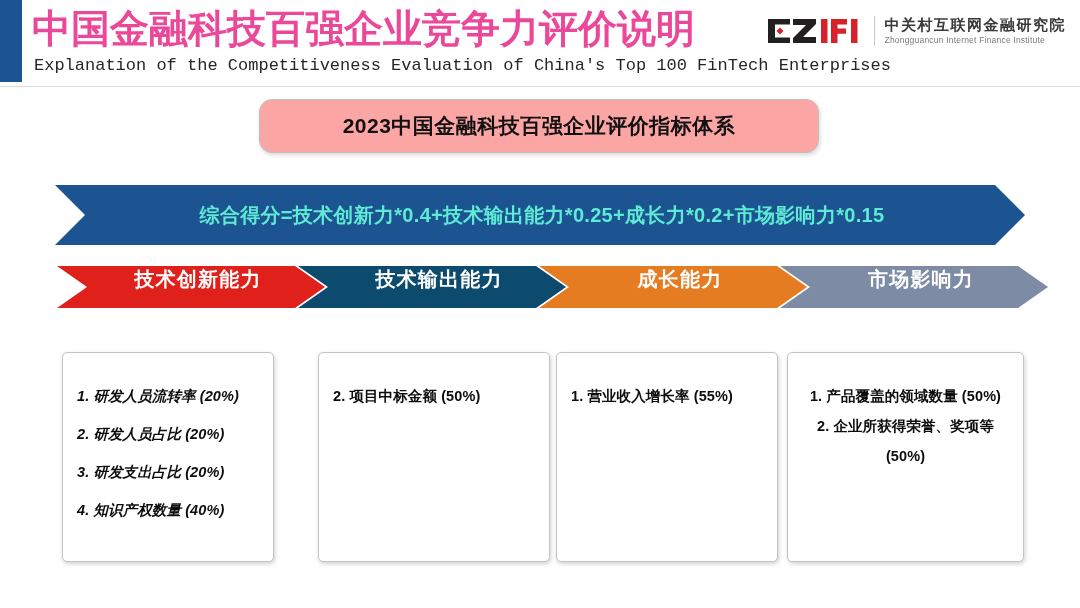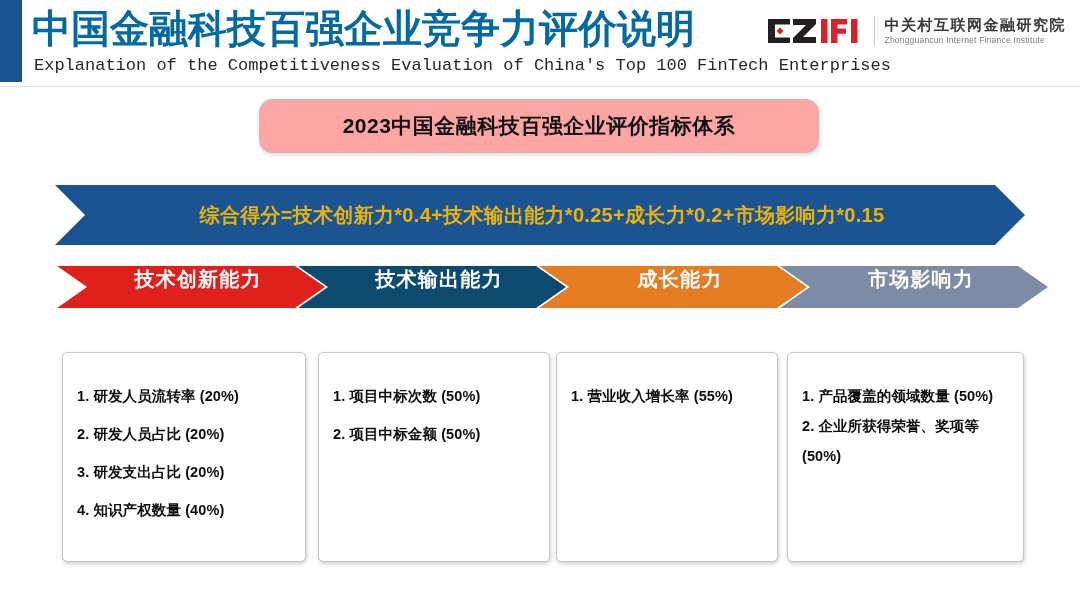--- a/index.html
+++ b/index.html
@@ -31,21 +31,21 @@
     background: #1b5490;
   }
   #header-title {
     position: absolute;
     left: 32px;
     top: 6px;
     font-family: "Liberation Serif", "DejaVu Serif", serif;
     font-weight: bold;
     font-size: 39px;
     letter-spacing: 0px;
-    color: #0369a1;
+    color: #ec4899;
     white-space: nowrap;
     line-height: 46px;
   }
   #header-subtitle {
     position: absolute;
     left: 34px;
     top: 56px;
     font-family: Liberation Mono, monospace;
     font-size: 17px;
     color: #262626;
@@ -138,21 +138,21 @@
     -webkit-clip-path: polygon(0 0, 940px 0, 970px 30px, 940px 60px, 0 60px, 30px 30px);
     clip-path: polygon(0 0, 940px 0, 970px 30px, 940px 60px, 0 60px, 30px 30px);
     display: flex;
     align-items: center;
     justify-content: center;
   }
   #formula-text {
     font-family: "Liberation Sans", "DejaVu Sans", sans-serif;
     font-weight: bold;
     font-size: 20px;
-    color: #eab308;
+    color: #5eead4;
     letter-spacing: 0.3px;
     white-space: nowrap;
     margin-left: 4px;
   }
 
   
   #chevron-row {
     position: absolute;
     left: 0;
     top: 266px;
@@ -188,24 +188,24 @@
     position: absolute;
     top: 352px;
     height: 210px;
     background: #ffffff;
     border: 1px solid #c4c4c4;
     border-radius: 5px;
     box-shadow: 1px 2px 4px rgba(0,0,0,0.18);
     box-sizing: border-box;
     padding: 28px 14px 10px 14px;
   }
-  #detail-box-0 { left: 62px;  width: 244px; }
+  #detail-box-0 { left: 62px;  width: 212px; font-style: italic; }
   #detail-box-1 { left: 318px; width: 232px; }
   #detail-box-2 { left: 556px; width: 222px; }
-  #detail-box-3 { left: 787px; width: 237px; }
+  #detail-box-3 { left: 787px; width: 237px; text-align: center; }
 
   .detail-item {
     font-family: "Liberation Sans", "DejaVu Sans", sans-serif;
     font-size: 14.5px;
     font-weight: bold;
     color: #0d0d0d;
     line-height: 30px;
     letter-spacing: 0.1px;
   }
   #detail-box-0 .detail-item { margin-bottom: 8px; }
@@ -279,21 +279,20 @@
 </div>
 
 <div class="detail-box" id="detail-box-0">
   <div class="detail-item">1. 研发人员流转率 (20%)</div>
   <div class="detail-item">2. 研发人员占比 (20%)</div>
   <div class="detail-item">3. 研发支出占比 (20%)</div>
   <div class="detail-item">4. 知识产权数量 (40%)</div>
 </div>
 
 <div class="detail-box" id="detail-box-1">
-  <div class="detail-item">1. 项目中标次数 (50%)</div>
   <div class="detail-item">2. 项目中标金额 (50%)</div>
 </div>
 
 <div class="detail-box" id="detail-box-2">
   <div class="detail-item">1. 营业收入增长率 (55%)</div>
 </div>
 
 <div class="detail-box" id="detail-box-3">
   <div class="detail-item">1. 产品覆盖的领域数量 (50%)</div>
   <div class="detail-item">2. 企业所获得荣誉、奖项等 (50%)</div>

